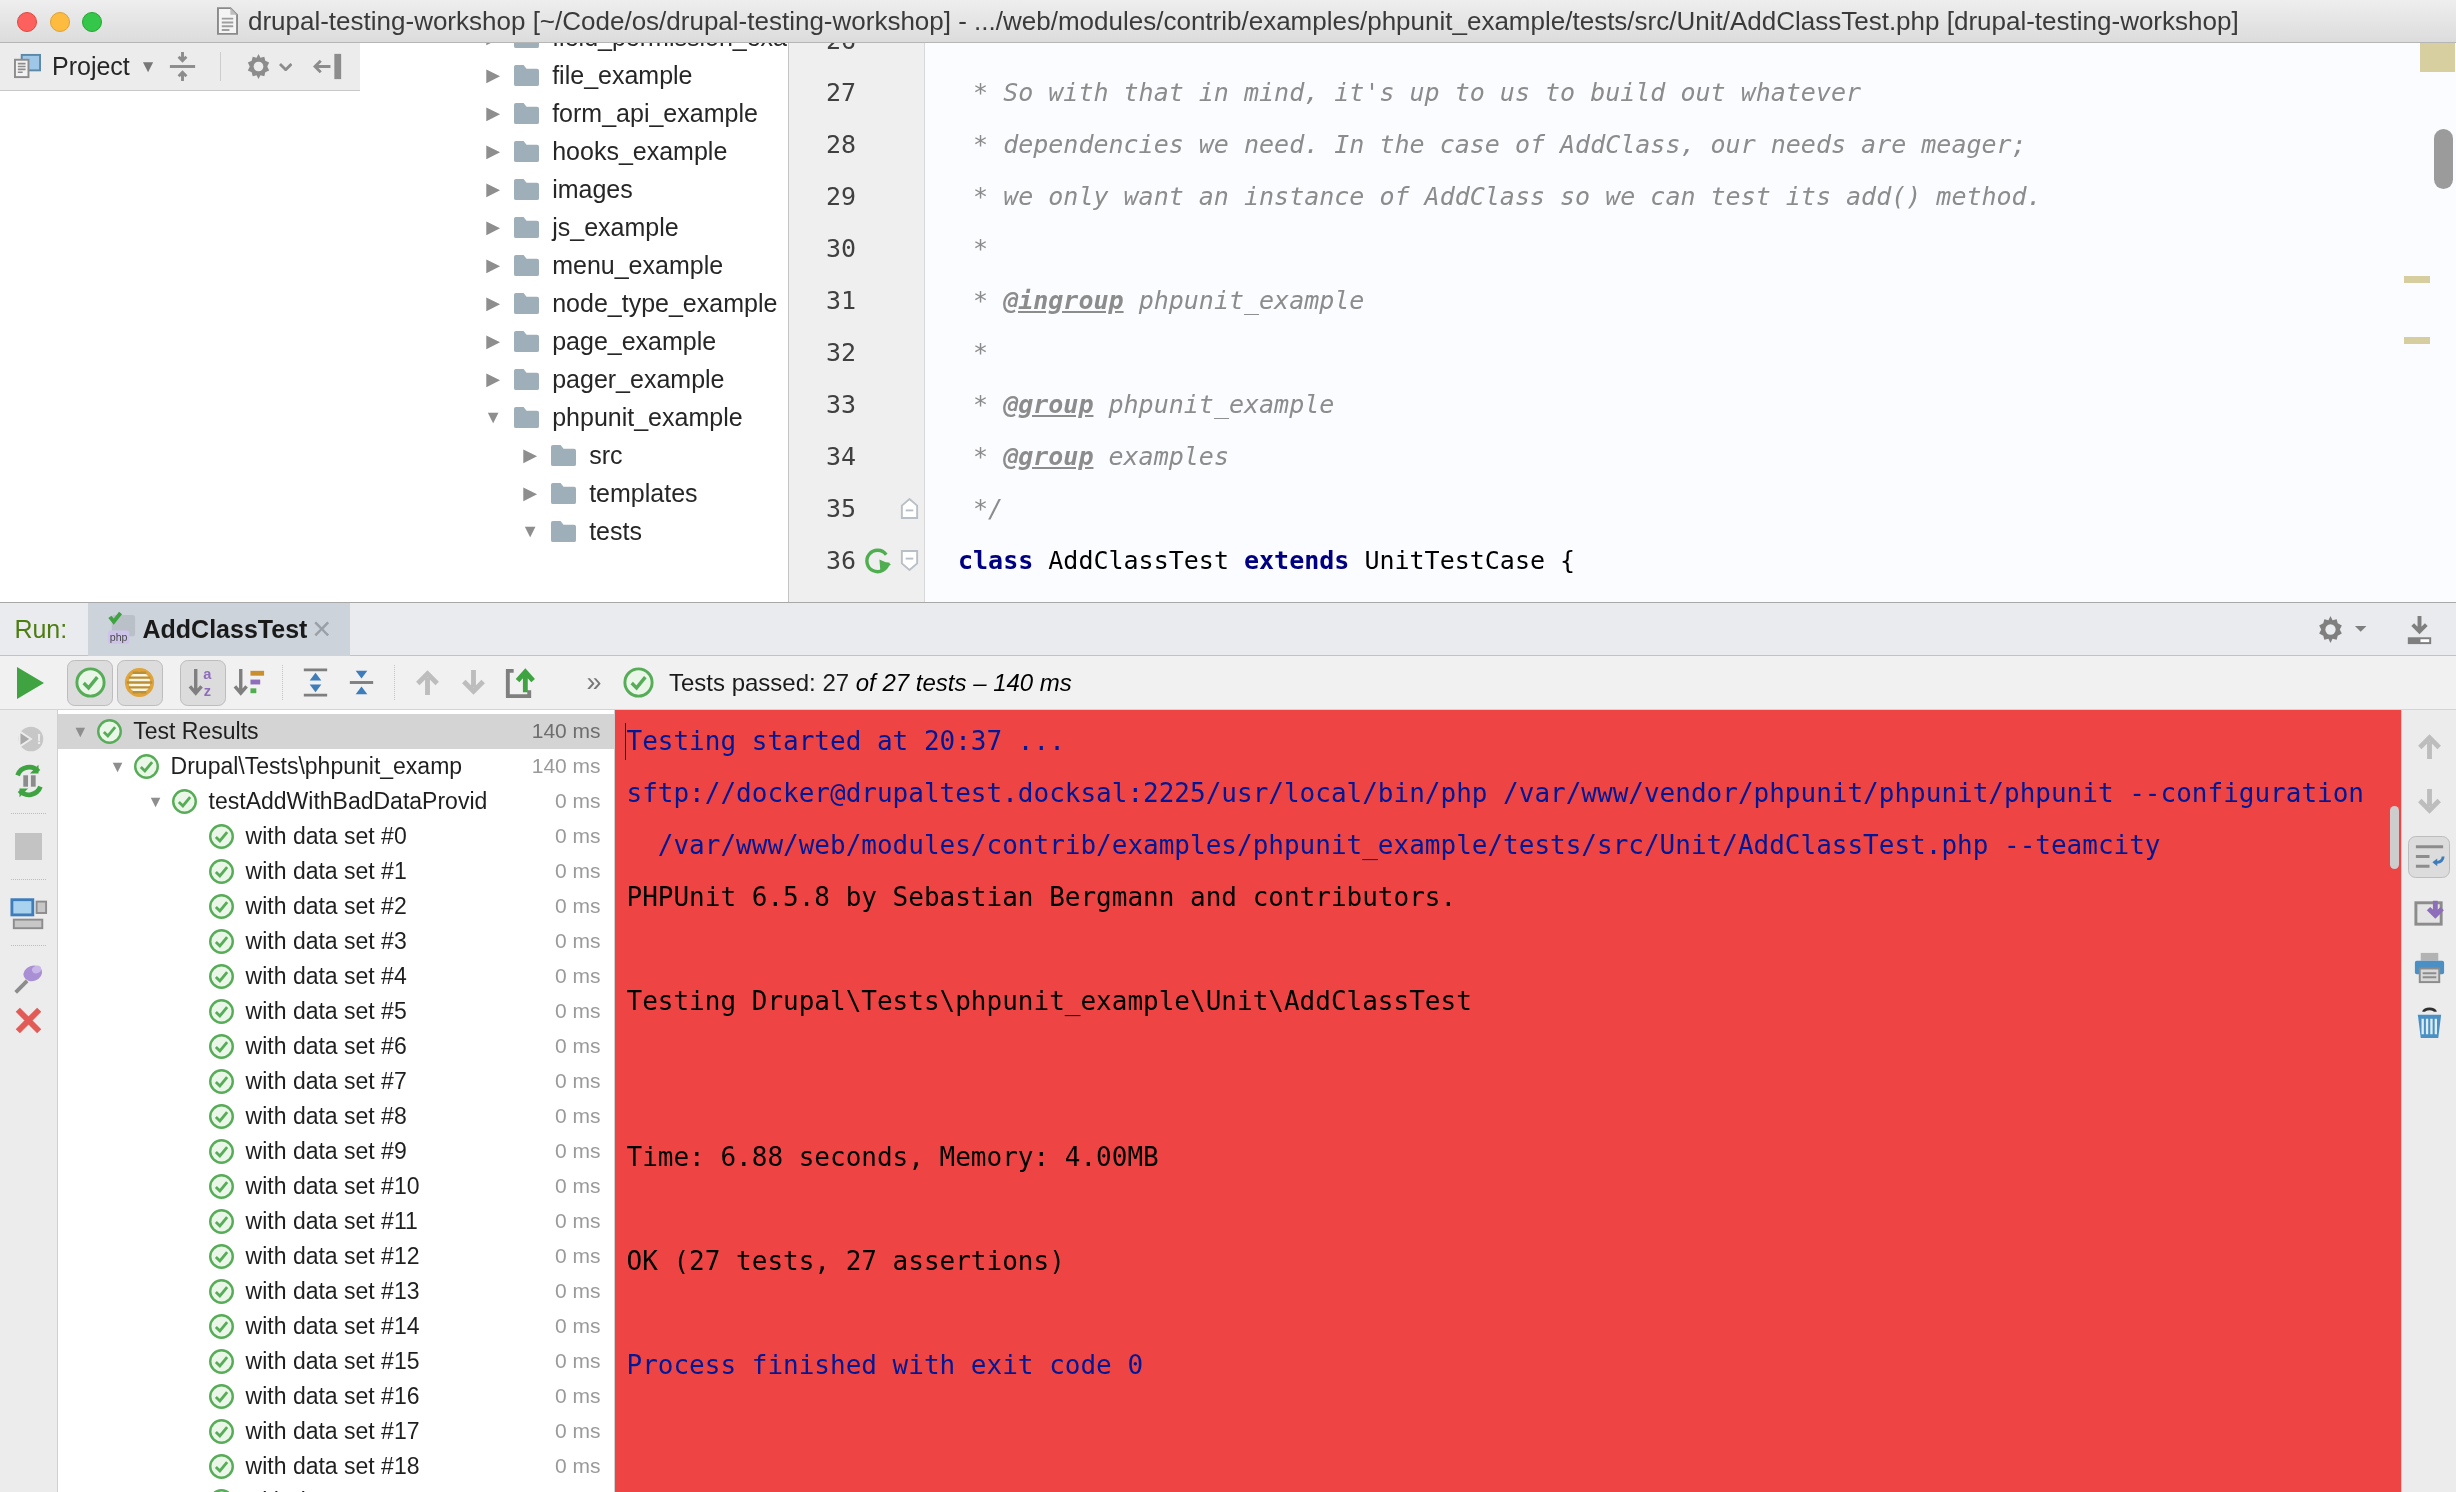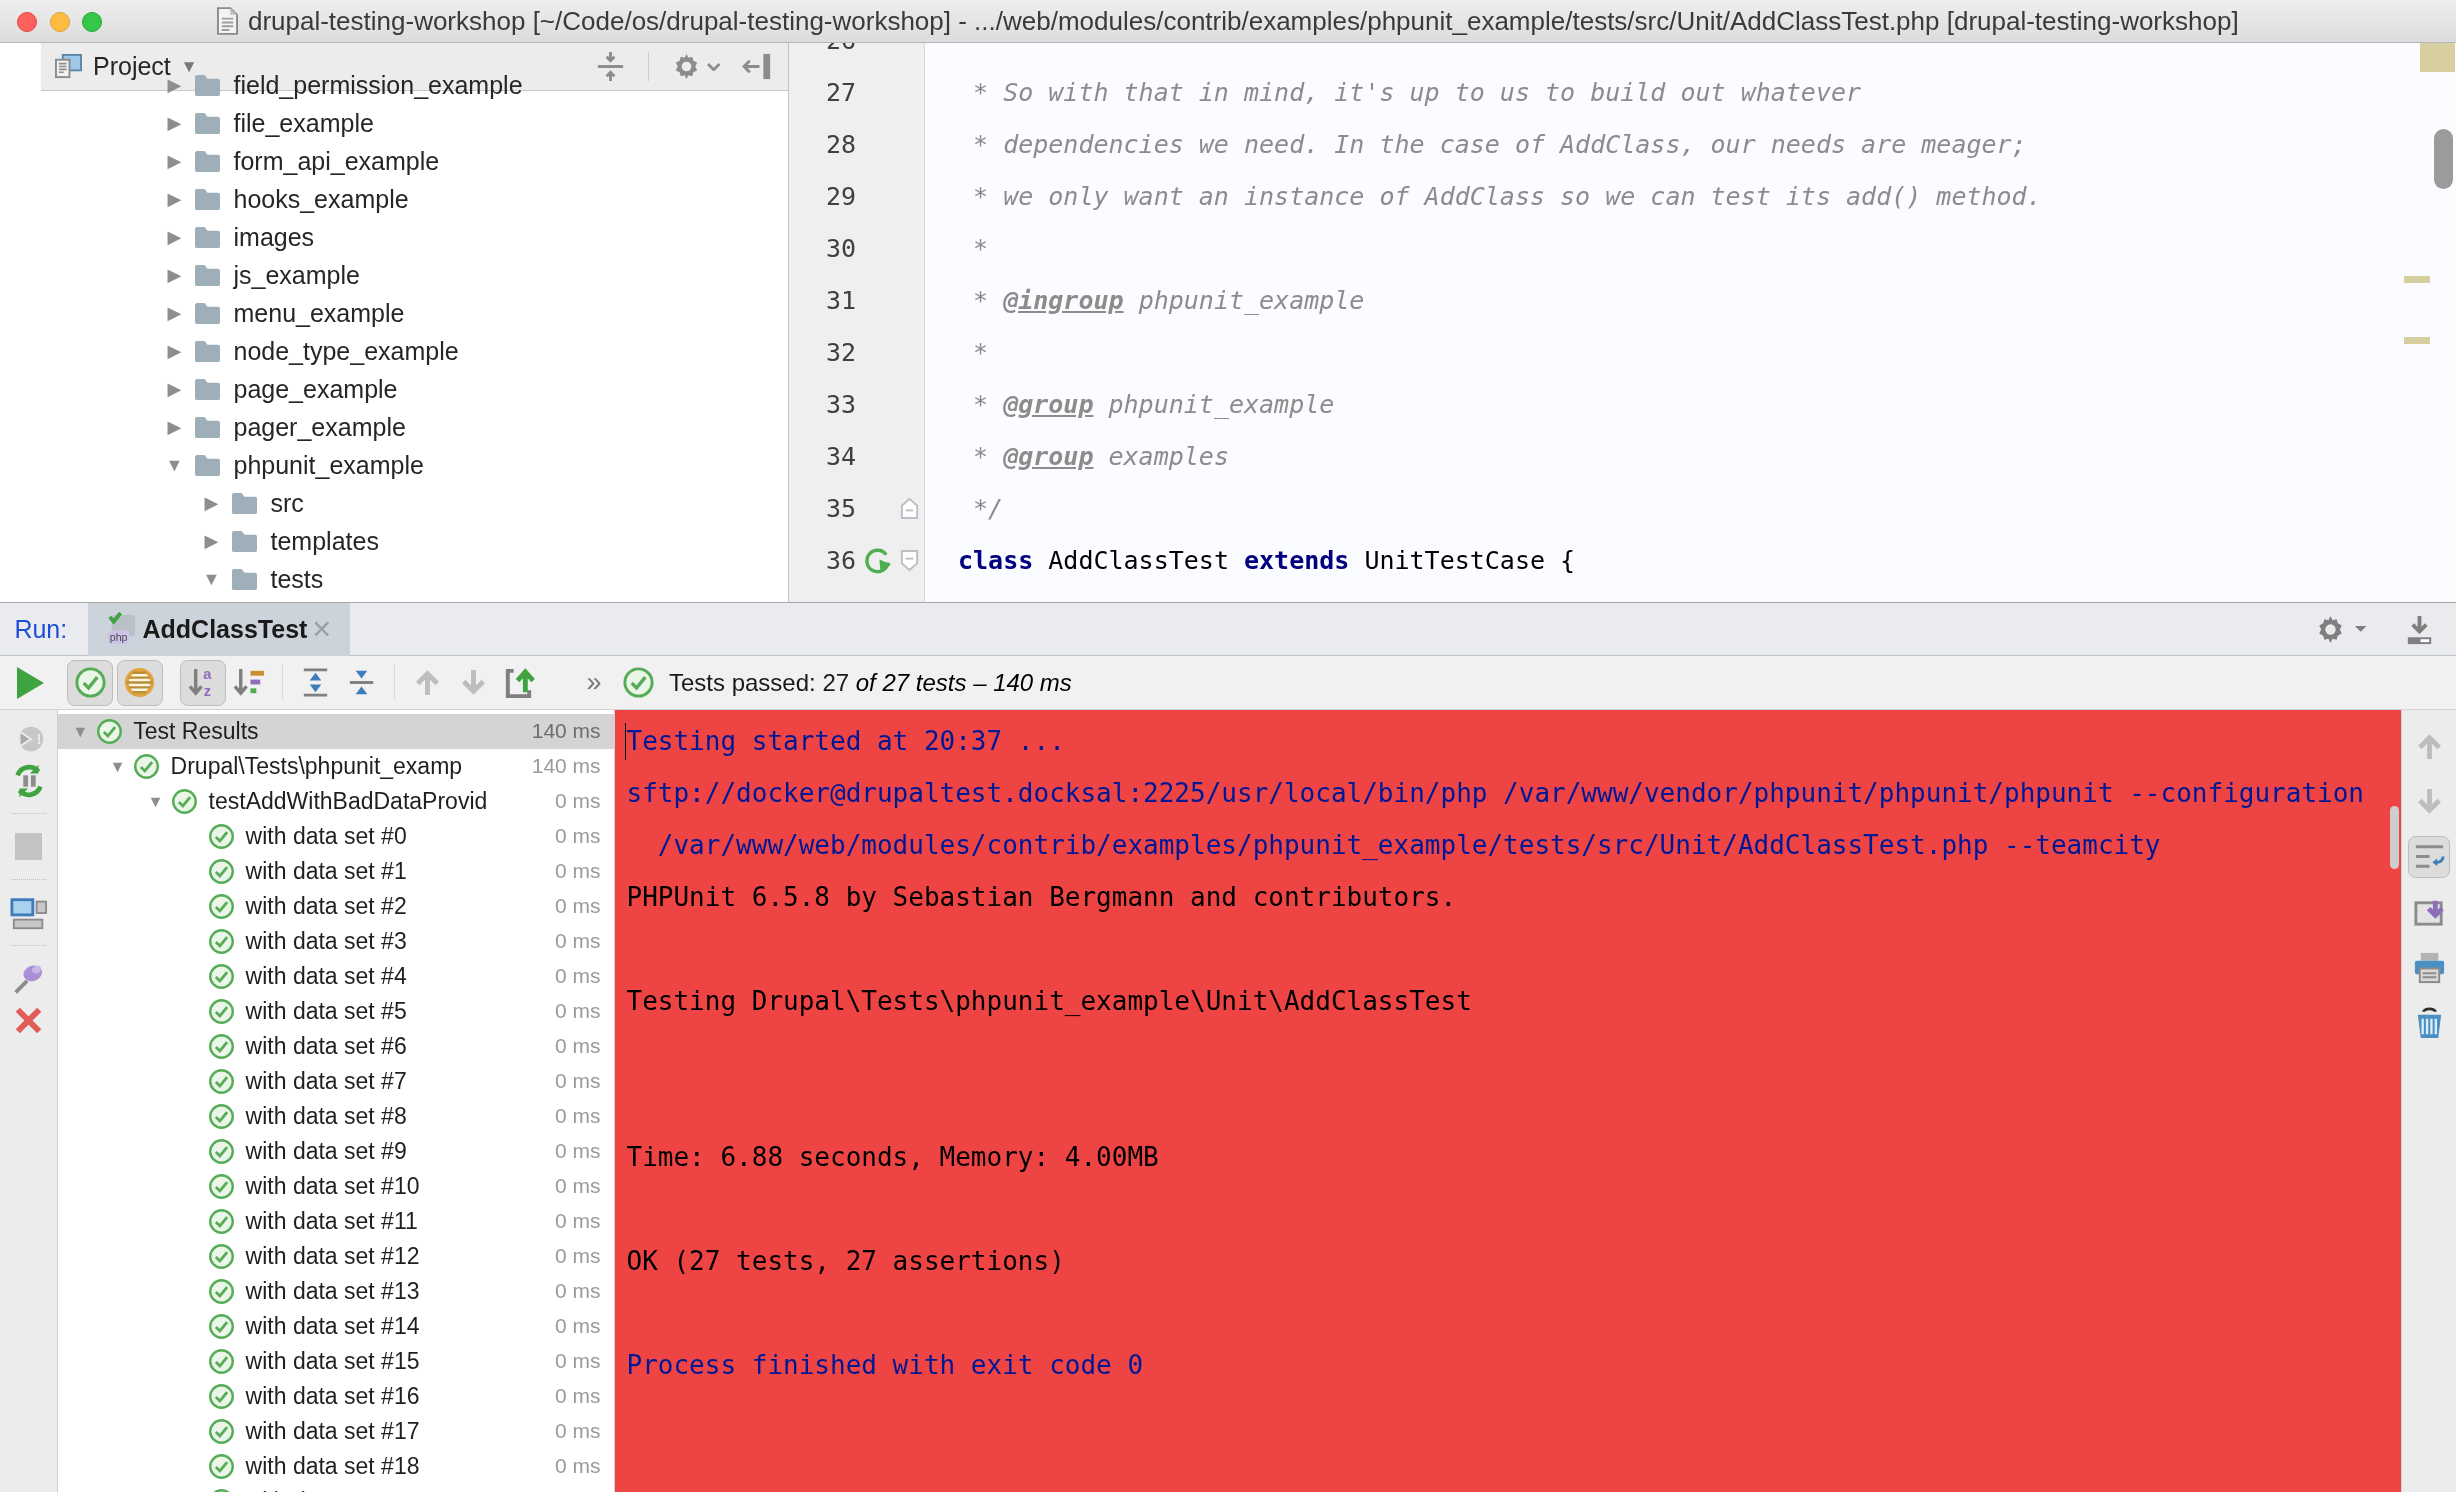--- a/index.html
+++ b/index.html
@@ -15,21 +15,21 @@
   .light { width:20px; height:20px; border-radius:50%; }
   .light.red { background:#fc615d; border:1px solid #e2463d; }
   .light.yellow { background:#fdbc40; border:1px solid #dfa133; }
   .light.green { background:#34c749; border:1px solid #26a532; }
   .title-wrap { margin:0 auto; display:flex; align-items:center; gap:9.6px; max-width:2210px; }
   #window-title { font-size:26px; color:#3a3a3a; white-space:nowrap; }
 
   
   #workspace { position:absolute; left:0; top:43px; width:2456px; height:559px; display:flex; }
   #project-panel { width:789px; border-right:1px solid #c4c4c4; background:#ffffff;
-    display:flex; flex-direction:column; overflow:hidden;padding-left:41px; }
+    display:flex; flex-direction:row; overflow:hidden; }
   .pp-header { height:48px; flex:none; background:#ececec; border-bottom:1px solid #c8c8c8;
     display:flex; align-items:center; padding:0 13.4px; gap:9.6px; font-size:25px; color:#262626; }
   .pp-caret { color:#777; font-size:17.3px; }
   .pp-actions { margin-left:auto; display:flex; align-items:center; gap:21px; }
   .pp-sep { width:1px; height:29px; background:#cdcdcd; }
   #project-tree { flex:1; overflow:hidden; margin-top:-25px; }
   .ptree-row { height:38px; display:flex; align-items:center; font-size:25px; color:#262626; white-space:nowrap; }
   .ptree-tri { width:37px; flex:none; color:#8e8e8e; font-size:18px; text-align:center; }
   .ptree-folder { flex:none; margin-right:11.5px; }
   #editor { flex:1; position:relative; background:#fafcff; overflow:hidden; display:flex; }
@@ -51,21 +51,21 @@
   #stripe { position:absolute; right:0; top:0; width:55px; height:100%; pointer-events:none; }
   .stripe-sq { position:absolute; right:1px; top:0; width:35px; height:29px; background:#d8cfa0; }
   .stripe-thumb { position:absolute; right:2.9px; top:86px; width:19px; height:60px; background:#9b9b9b; border-radius:9.6px; }
   .stripe-dash { position:absolute; right:26px; width:26px; height:6.7px; background:#d6ce9f; }
 
   
   #run-panel { position:absolute; left:0; top:602px; width:2456px; height:891px;
     border-top:1px solid #a8a8a8; display:flex; flex-direction:column; background:#fff; }
   #tabrow { height:53px; flex:none; background:#e9ebee; border-bottom:1px solid #bfc2c6;
     display:flex; align-items:center; }
-  #run-label { font-size:25px; color:#1d4ed8; margin-left:14.4px; }
+  #run-label { font-size:25px; color:#4d7c0f; margin-left:14.4px; }
   #run-tab { height:53px; margin-left:21px; background:#ccd3db; display:flex; align-items:center;
     padding:0 17.3px; gap:4px; }
   #run-tab-label { font-size:25px; font-weight:bold; color:#1a1a1a; }
   .tab-close { color:#9aa0a6; font-size:25px; }
   .tabrow-actions { margin-left:auto; display:flex; align-items:center; gap:35px; padding-right:19px; }
   #toolbar { height:54px; flex:none; background:#f1f1f1; border-bottom:1px solid #d4d4d4;
     display:flex; align-items:center; }
   .tb-btn { width:46px; height:46px; border-radius:7.7px; display:flex; align-items:center; justify-content:center; flex:none; }
   .tb-btn.pressed { background:#dcdcdc; border:1px solid #bdbdbd; }
   .tb-sep { width:1px; height:35px; border-left:1.9px dotted #c4c4c4; margin:0 9.6px; flex:none; }

